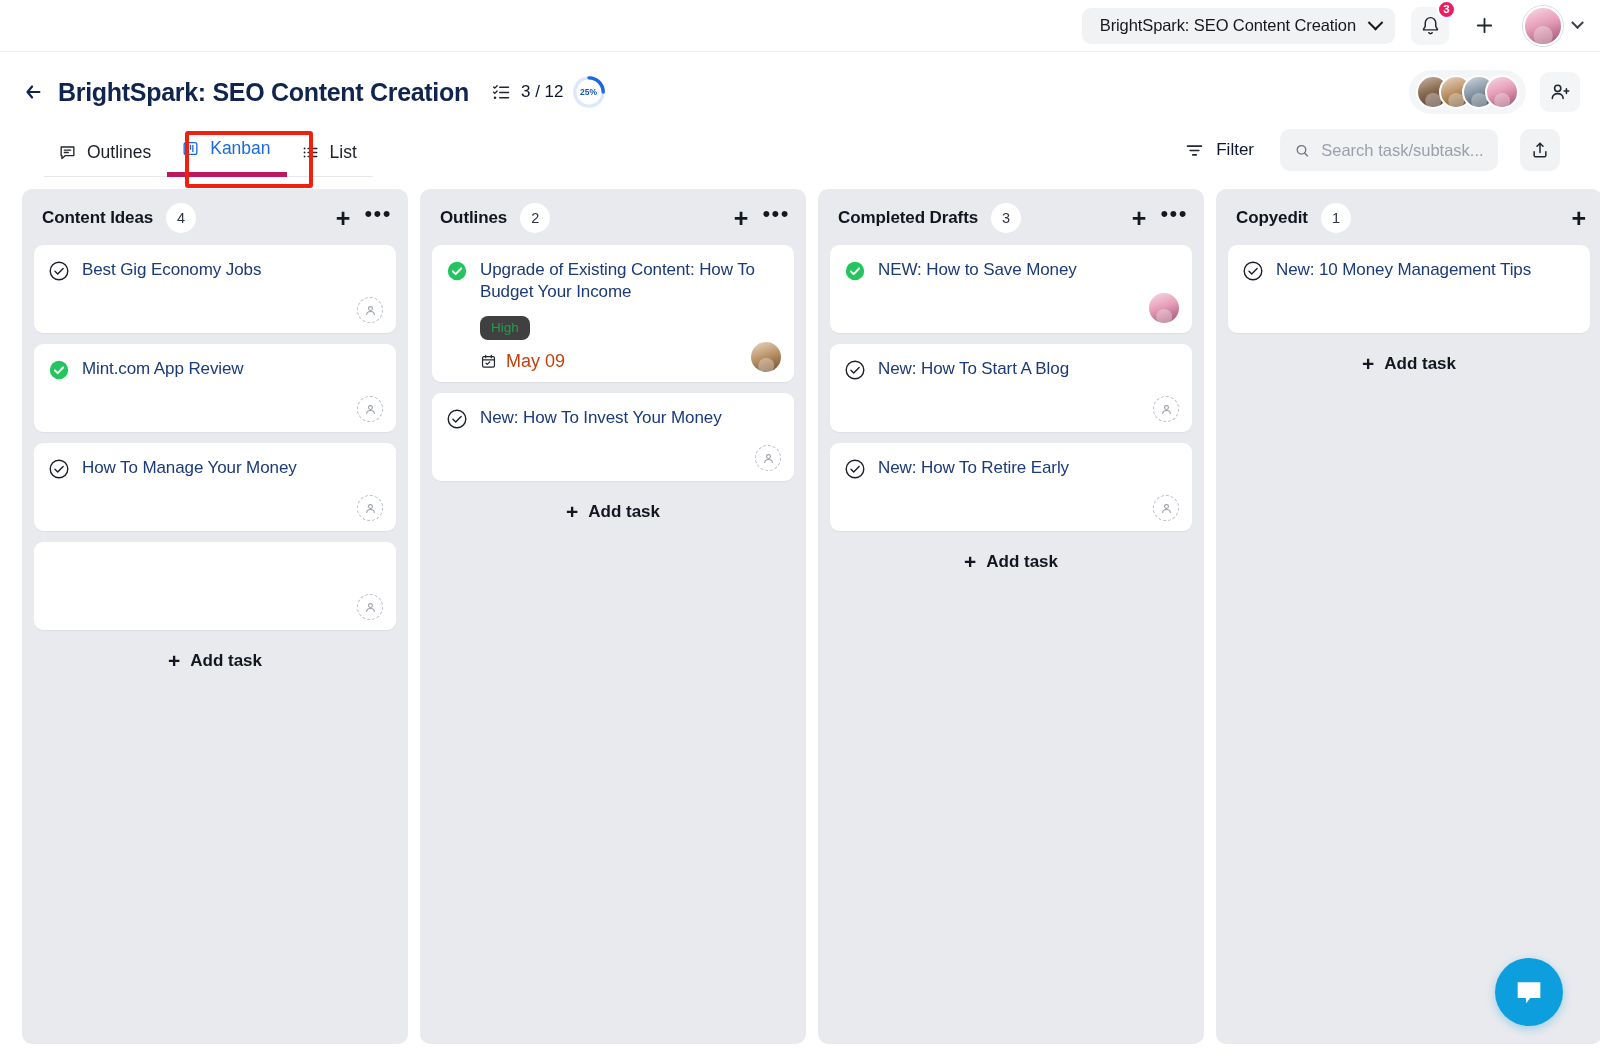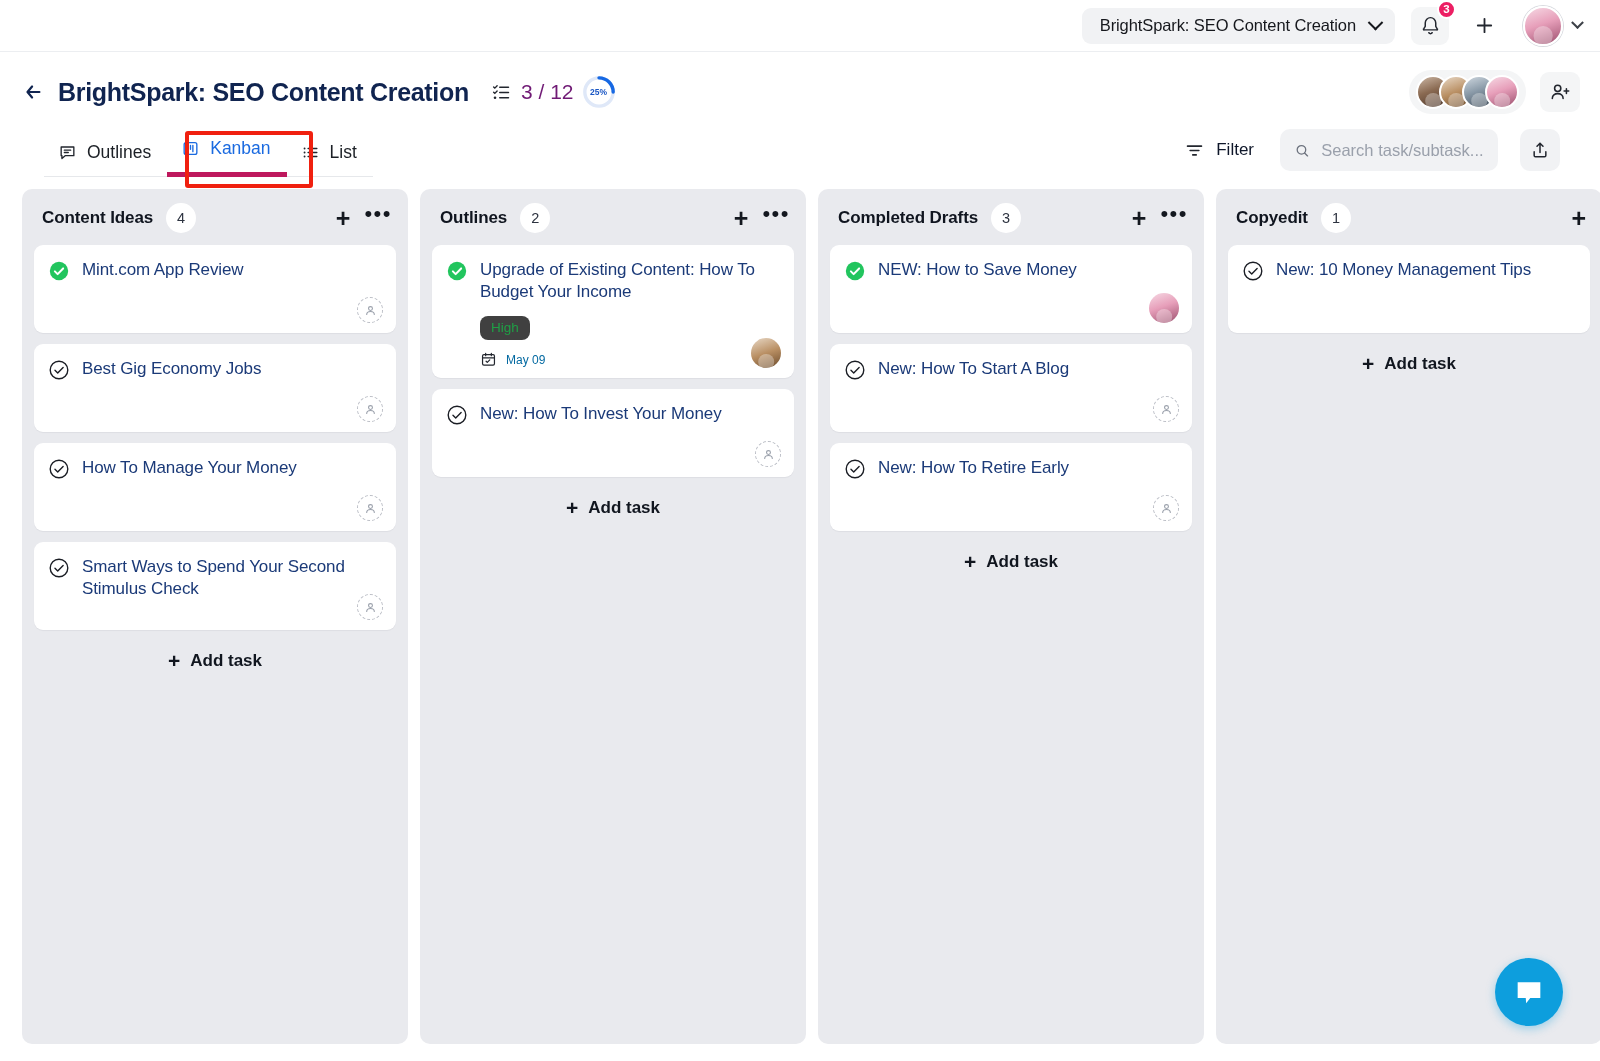--- a/index.html
+++ b/index.html
@@ -48,21 +48,21 @@
           transform: rotate(45deg) translate(-2px,-2px); margin-left: 10px; }
 
   
   .proj-header { padding: 18px 20px 0 22px; }
   .proj-title-row { display: flex; align-items: center; }
   .back-arrow { width: 22px; height: 22px; margin-right: 14px; flex: none; }
   .proj-title {
     font-size: 25px; font-weight: 700; color: #102450; letter-spacing: -0.3px;
   }
   .subtask-meta { display: flex; align-items: center; gap: 9px; margin-left: 22px; }
-  .subtask-count { font-size: 21px; color: #701a75; }
+  .subtask-count { font-size: 17px; color: #0f172a; }
   .ring { width: 34px; height: 34px; position: relative; margin-left: 8px; }
   .ring-label {
     position: absolute; inset: 0; display: flex; align-items: center; justify-content: center;
     font-size: 8.5px; font-weight: 700; color: #1a56c4;
   }
   .header-right { margin-left: auto; display: flex; align-items: center; }
   .avatar-stack { display: flex; align-items: center; background: #f4f5f6; border-radius: 24px; padding: 5px 7px; }
   .stack-av {
     width: 34px; height: 34px; border-radius: 50%;
     border: 2.5px solid #ffffff; margin-left: -11px; overflow: hidden; position: relative;
@@ -144,21 +144,21 @@
     font-size: 17px; color: #1b3a78; line-height: 1.3; letter-spacing: -0.1px;
     word-break: normal;
   }
   .card.nowrap .card-title { white-space: nowrap; }
   .pill {
     display: inline-block; margin: 13px 0 0 34px;
     background: #404040; color: #1f9f45;
     font-size: 13.5px; border-radius: 8px; padding: 4px 11px 5px 11px;
   }
   .card-foot { display: flex; align-items: center; margin-top: 11px; padding-left: 34px; }
-  .due { display: flex; align-items: center; gap: 9px; font-size: 12px; color: #0369a1; }
+  .due { display: flex; align-items: center; gap: 9px; font-size: 18px; color: #c2410c; }
   .card-av-row { position: absolute; right: 13px; bottom: 10px; display: flex; align-items: center; }
   .unassigned {
     width: 26px; height: 26px; border-radius: 50%;
     border: 1.5px dashed #b9bcc4;
     display: flex; align-items: center; justify-content: center;
   }
   .card-av { width: 30px; height: 30px; border-radius: 50%; overflow: hidden; position: relative; }
   .addtask {
     display: flex; align-items: center; justify-content: center; gap: 10px;
     font-size: 17px; color: #11161f; font-weight: 600;
@@ -315,20 +315,38 @@
       <span class="col-name">Content Ideas</span>
       <span class="col-count">4</span>
       <span class="col-actions">
         <span class="col-plus">+</span>
           <span class="col-dots">•••</span>
       </span>
     </div>
     <div class="card">
         <div class="card-top">
           <svg class="chk" viewBox="0 0 24 24">
+         <circle cx="12" cy="12" r="9.6" fill="none" stroke="#1a1d24" stroke-width="1.5"></circle>
+         <path d="M7.6 12.3l3 3 5.9-6.1" fill="none" stroke="#1a1d24" stroke-width="1.5" stroke-linecap="round" stroke-linejoin="round"></path>
+       </svg>
+          <div class="card-title">Best Gig Economy Jobs</div>
+        </div>
+
+        <div class="card-av-row">
+          <div class="unassigned">
+    <svg width="13" height="13" viewBox="0 0 24 24" fill="none" stroke="#9aa0ab" stroke-width="2" stroke-linecap="round">
+      <circle cx="12" cy="8.4" r="3.6"></circle>
+              <path d="M5 19.4c0-3.6 3.1-5.6 7-5.6s7 2 7 5.6"></path>
+    </svg>
+          </div>
+        </div>
+      </div>
+      <div class="card">
+        <div class="card-top">
+          <svg class="chk" viewBox="0 0 24 24">
          <circle cx="12" cy="12" r="10" fill="#22c55e"></circle>
          <path d="M7.5 12.4l3 3 6-6.2" fill="none" stroke="#fff" stroke-width="2.2" stroke-linecap="round" stroke-linejoin="round"></path>
        </svg>
           <div class="card-title">Mint.com App Review</div>
         </div>
 
         <div class="card-av-row">
           <div class="unassigned">
     <svg width="13" height="13" viewBox="0 0 24 24" fill="none" stroke="#9aa0ab" stroke-width="2" stroke-linecap="round">
       <circle cx="12" cy="8.4" r="3.6"></circle>
@@ -336,58 +354,33 @@
     </svg>
           </div>
         </div>
       </div>
       <div class="card">
         <div class="card-top">
           <svg class="chk" viewBox="0 0 24 24">
          <circle cx="12" cy="12" r="9.6" fill="none" stroke="#1a1d24" stroke-width="1.5"></circle>
          <path d="M7.6 12.3l3 3 5.9-6.1" fill="none" stroke="#1a1d24" stroke-width="1.5" stroke-linecap="round" stroke-linejoin="round"></path>
        </svg>
-          <div class="card-title">Best Gig Economy Jobs</div>
+          <div class="card-title">How To Manage Your Money</div>
         </div>
 
         <div class="card-av-row">
           <div class="unassigned">
     <svg width="13" height="13" viewBox="0 0 24 24" fill="none" stroke="#9aa0ab" stroke-width="2" stroke-linecap="round">
       <circle cx="12" cy="8.4" r="3.6"></circle>
               <path d="M5 19.4c0-3.6 3.1-5.6 7-5.6s7 2 7 5.6"></path>
     </svg>
           </div>
         </div>
       </div>
       <div class="card">
-        <div class="card-top">
-          <svg class="chk" viewBox="0 0 24 24">
-         <circle cx="12" cy="12" r="9.6" fill="none" stroke="#1a1d24" stroke-width="1.5"></circle>
-         <path d="M7.6 12.3l3 3 5.9-6.1" fill="none" stroke="#1a1d24" stroke-width="1.5" stroke-linecap="round" stroke-linejoin="round"></path>
-       </svg>
-          <div class="card-title">How To Manage Your Money</div>
-        </div>
-
-        <div class="card-av-row">
-          <div class="unassigned">
-    <svg width="13" height="13" viewBox="0 0 24 24" fill="none" stroke="#9aa0ab" stroke-width="2" stroke-linecap="round">
-      <circle cx="12" cy="8.4" r="3.6"></circle>
-              <path d="M5 19.4c0-3.6 3.1-5.6 7-5.6s7 2 7 5.6"></path>
-    </svg>
-          </div>
-        </div>
-      </div>
-      <div class="card">
-        <div class="card-top">
-          <svg class="chk" viewBox="0 0 24 24">
-         <circle cx="12" cy="12" r="9.6" fill="none" stroke="#1a1d24" stroke-width="1.5"></circle>
-         <path d="M7.6 12.3l3 3 5.9-6.1" fill="none" stroke="#1a1d24" stroke-width="1.5" stroke-linecap="round" stroke-linejoin="round"></path>
-       </svg>
-          <div class="card-title">Smart Ways to Spend Your Second Stimulus Check</div>
-        </div>
 
         <div class="card-av-row">
           <div class="unassigned">
     <svg width="13" height="13" viewBox="0 0 24 24" fill="none" stroke="#9aa0ab" stroke-width="2" stroke-linecap="round">
       <circle cx="12" cy="8.4" r="3.6"></circle>
               <path d="M5 19.4c0-3.6 3.1-5.6 7-5.6s7 2 7 5.6"></path>
     </svg>
           </div>
         </div>
       </div>

